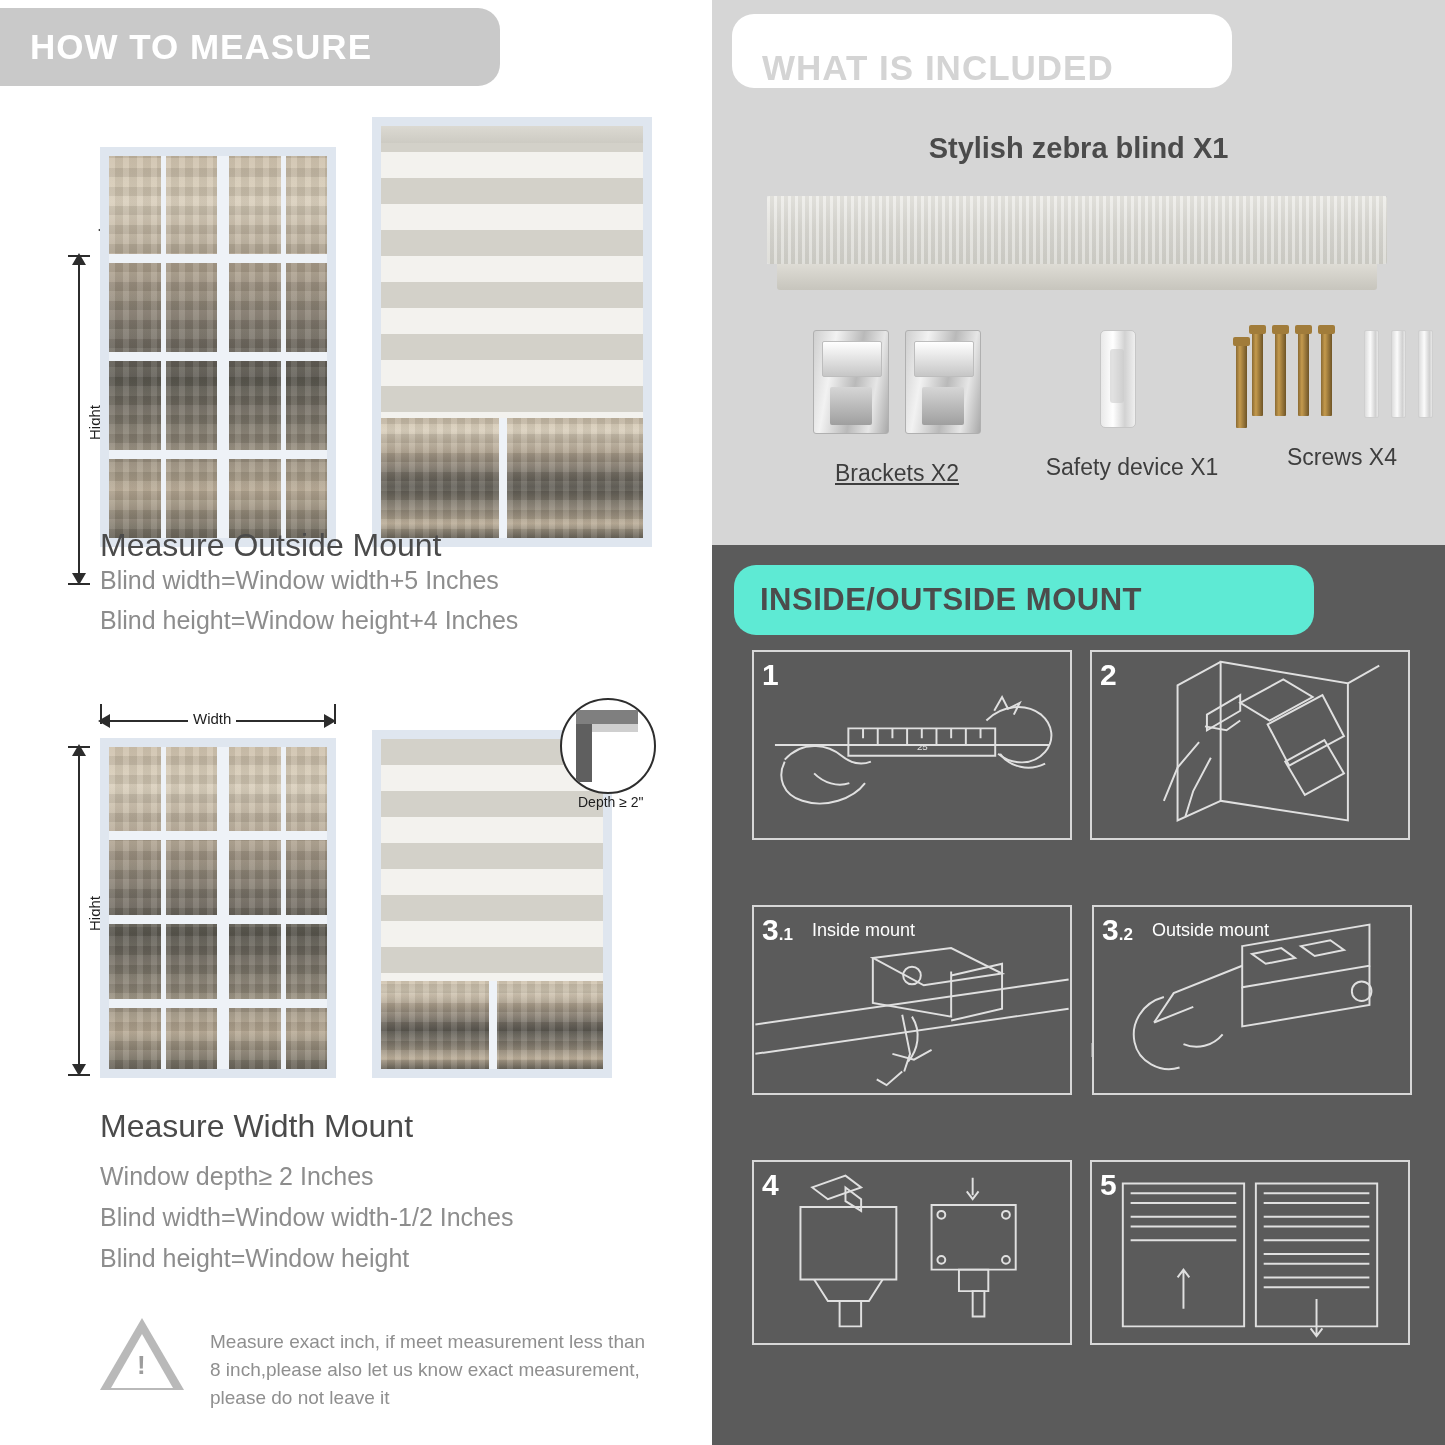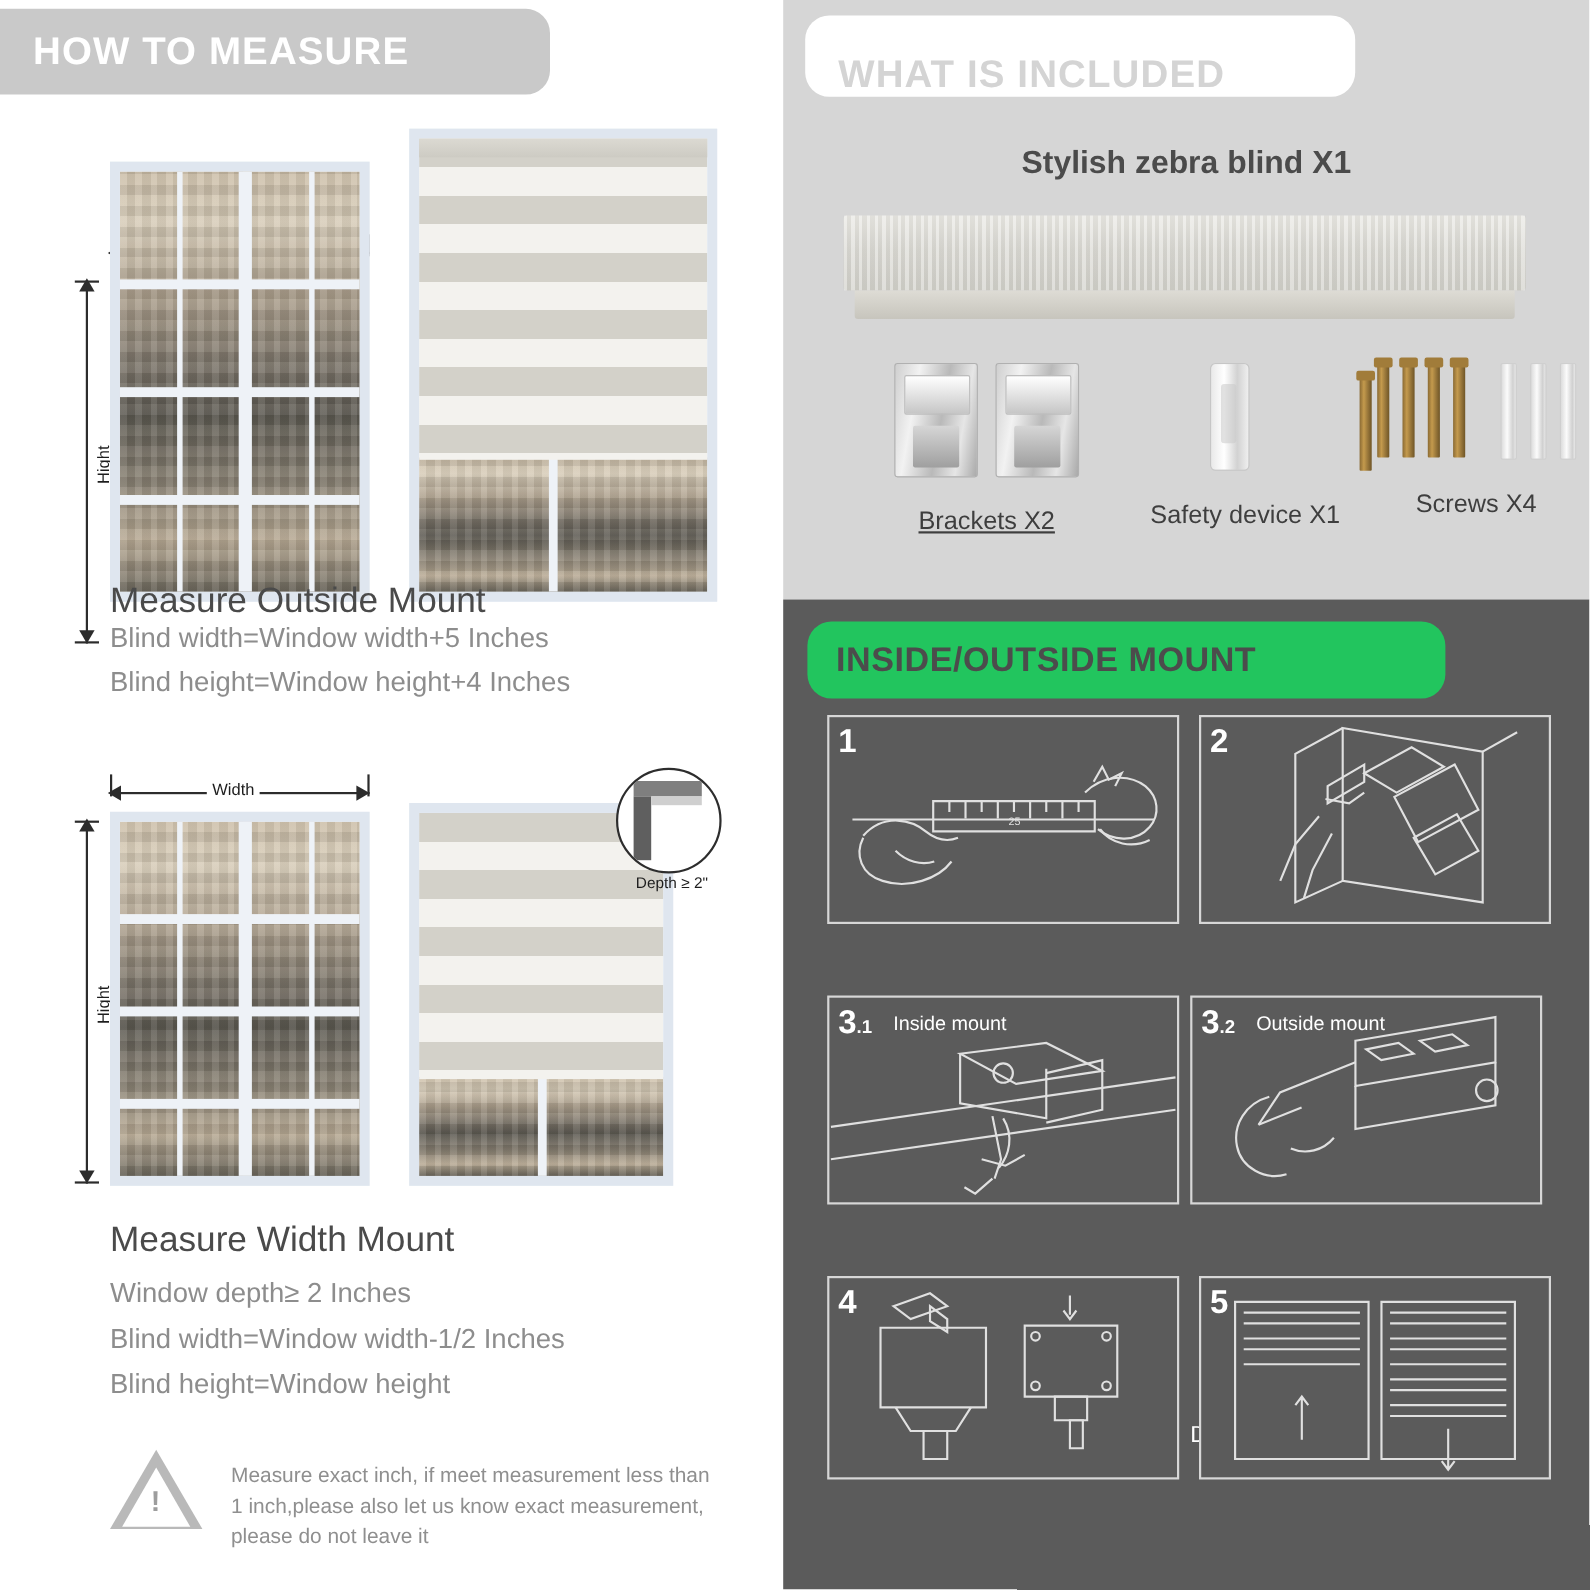--- a/index.html
+++ b/index.html
@@ -134,21 +134,21 @@
   .screw .head{position:absolute;top:-5px;left:-3px;width:17px;height:9px;background:#a17c3a;border-radius:2px;}
   .anchor{
     position:relative;width:13px;height:86px;
     background:linear-gradient(90deg,#dcdcdc,#fbfbfb 40%,#d0d0d0 80%,#e8e8e8);
     border:1px solid #cfcfcf;border-radius:2px;
   }
 
   
   .mount{position:absolute;left:0;top:545px;width:733px;height:900px;background:#5b5b5b;}
   .mount-tab{
-    position:absolute;left:22px;top:20px;width:580px;height:70px;background:#22c55e;border-radius:22px;
+    position:absolute;left:22px;top:20px;width:580px;height:70px;background:#5eead4;border-radius:22px;
     display:flex;align-items:center;
   }
   .mount-tab span{margin-left:26px;color:#4c4c4c;font-size:31px;font-weight:bold;letter-spacing:.5px;}
 
   .step{position:absolute;}
   .step-box{position:relative;border:2px solid #d7d7d7;box-sizing:border-box;overflow:hidden;background:#5b5b5b;}
   .step-num{
     position:absolute;left:8px;top:6px;font-size:30px;color:#ffffff;font-weight:bold;z-index:3;
   }
   .step-num .sub{font-size:17px;}
@@ -251,21 +251,21 @@
 
     <div class="cap-title" style="left:100px;top:1108px;">Measure Width Mount</div>
     <div class="cap-line" style="left:100px;top:1162px;">Window depth≥ 2 Inches</div>
     <div class="cap-line" style="left:100px;top:1203px;">Blind width=Window width-1/2 Inches</div>
     <div class="cap-line" style="left:100px;top:1244px;">Blind height=Window height</div>
 
     <div class="warn" style="left:100px;top:1318px;width:600px;height:100px;">
       <div class="warn-tri"></div>
       <div class="warn-tri-in"></div>
       <div class="warn-bang">!</div>
-      <div class="warn-text" style="left:110px;top:10px;">Measure exact inch, if meet measurement less than 1 inch,please also let us know exact measurement, please do not leave it</div>
+      <div class="warn-text" style="left:110px;top:10px;">Measure exact inch, if meet measurement less than 8 inch,please also let us know exact measurement, please do not leave it</div>
     </div>
   </div>
 
   <div class="right">
 
     <div class="incl">
       <div class="incl-tab">
         <span>WHAT IS INCLUDED</span>
       </div>
       <div class="incl-title">Stylish zebra blind X1</div>
@@ -377,21 +377,21 @@
               <path d="M150 110 l8 40 l-6 18"></path>
               <path d="M160 112 c10 16 6 34 -4 46"></path>
               <path d="M140 150 l22 6 l18 -10"></path>
               <path d="M150 168 l-16 14 l-10 -6"></path>
             </svg>
           </div>
         </div>
         <div class="step-cap" style="top:198px;left:0;position:relative;">Drill holes &amp;  Inside bracket</div>
       </div>
 
-      <div class="step" style="left:370px;top:360px;width:272px;">
+      <div class="step" style="left:380px;top:360px;width:272px;">
         <div class="step-box" style="width:320px;height:190px;">
           <div class="step-num"><span>3</span><span class="sub">.2</span></div>
           <div class="step-inline-label">Outside mount</div>
           <div class="sketch">
             <svg viewBox="0 0 320 190" fill="none" stroke="#e0e0e0" stroke-width="2">
               <path d="M150 40 l130 -22 v42 l-130 22 z"></path>
               <path d="M150 82 v40 l130 -22 v-40"></path>
               <path d="M160 48 l30 -6 l14 10 l-30 6 z"></path>
               <path d="M210 40 l30 -6 l14 10 l-30 6 z"></path>
               <circle cx="272" cy="86" r="10"></circle>

